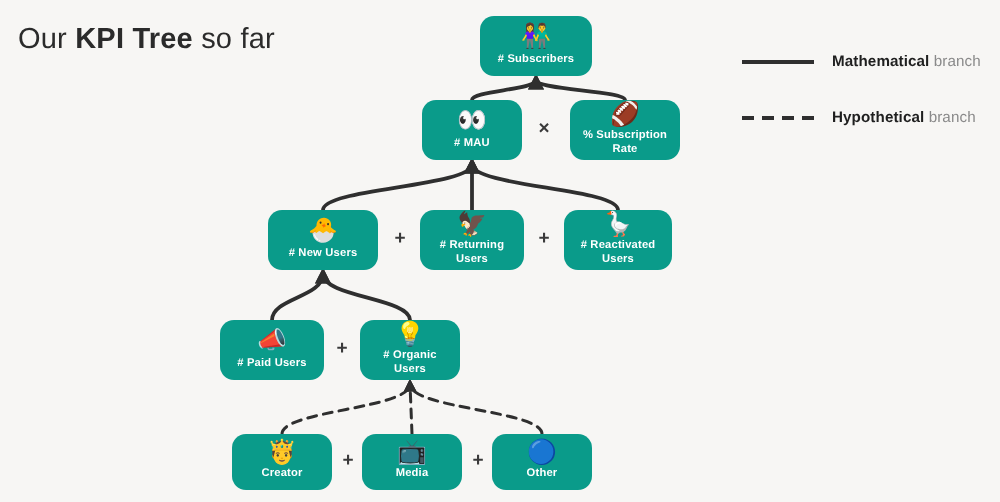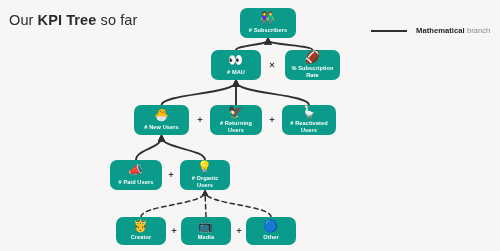--- a/index.html
+++ b/index.html
@@ -120,20 +120,24 @@
 <body>
 
 <div id="canvas">
 
   <div id="title"><span>Our </span><span class="strong">KPI Tree</span><span> so far</span></div>
 
   <div id="legend">
       <div class="legend-row">
         <span class="legend-line solid"></span>
         <span class="legend-text"><span class="strong">Mathematical</span><span> branch</span></span>
+      </div>
+      <div class="legend-row">
+        <span class="legend-line dashed"></span>
+        <span class="legend-text"><span class="strong">Hypothetical</span><span> branch</span></span>
       </div>
     </div>
 
   <svg id="links" viewBox="0 0 500 251" width="500" height="251">
       <defs>
         <marker id="arrow" viewBox="0 0 10 10" refX="6" refY="5" markerWidth="4.2" markerHeight="4.2" orient="auto-start-reverse" markerUnits="strokeWidth">
           <path d="M 0 0 L 10 5 L 0 10 z" fill="#2f2f2f"></path>
         </marker>
       </defs>
       <path d="M 236 50 C 236 45.25, 268 45, 268 40" fill="none" stroke="#2f2f2f" stroke-width="1.9" stroke-linecap="round" marker-end="url(#arrow)"></path>

